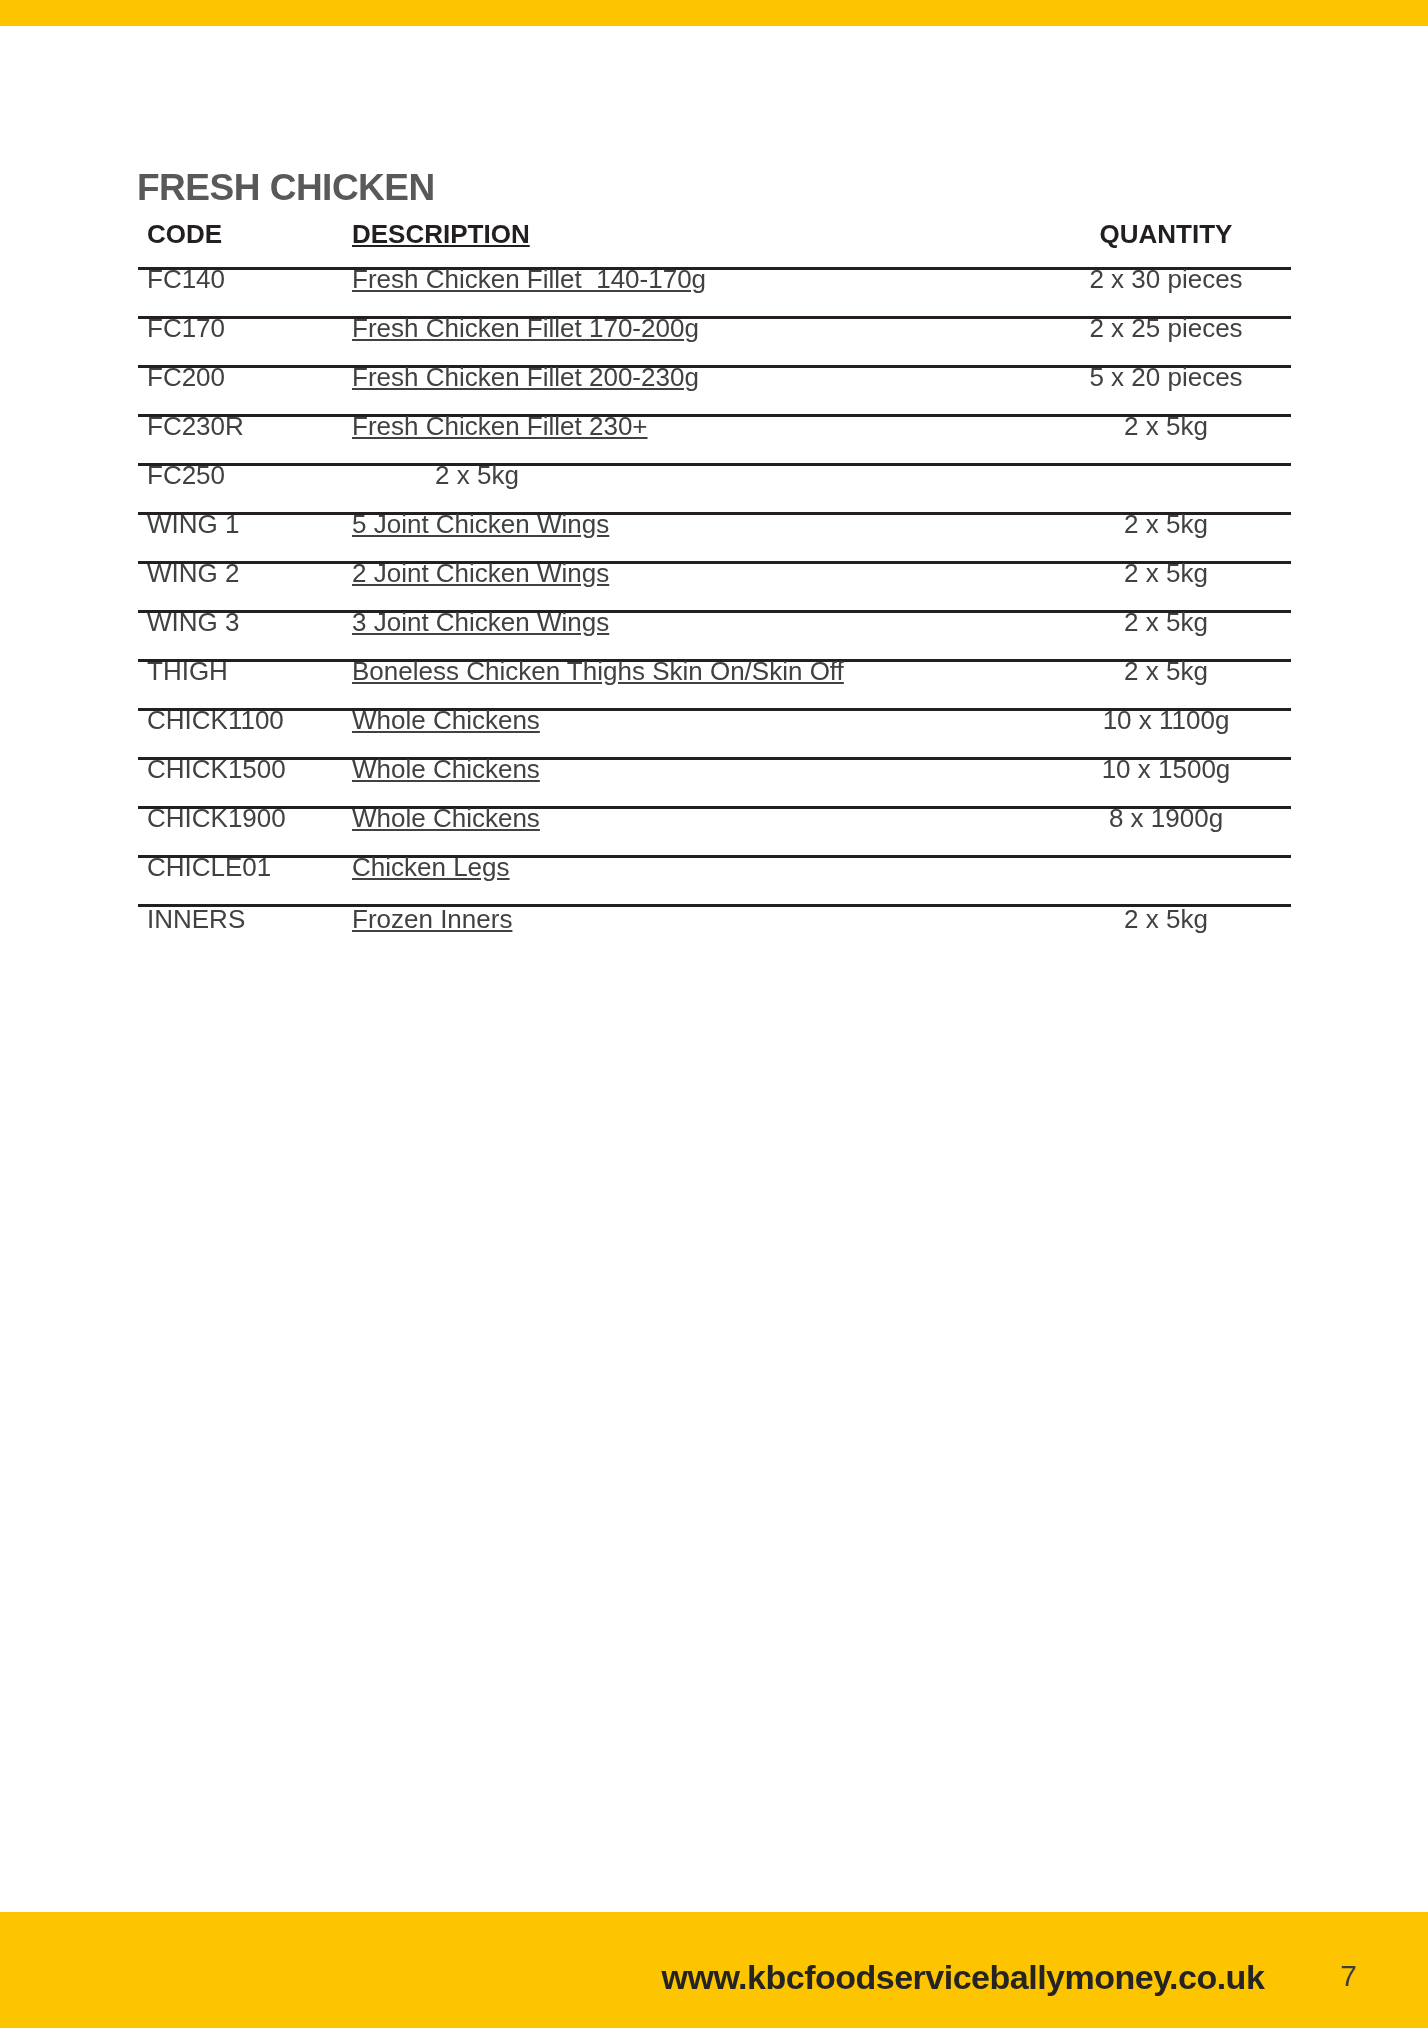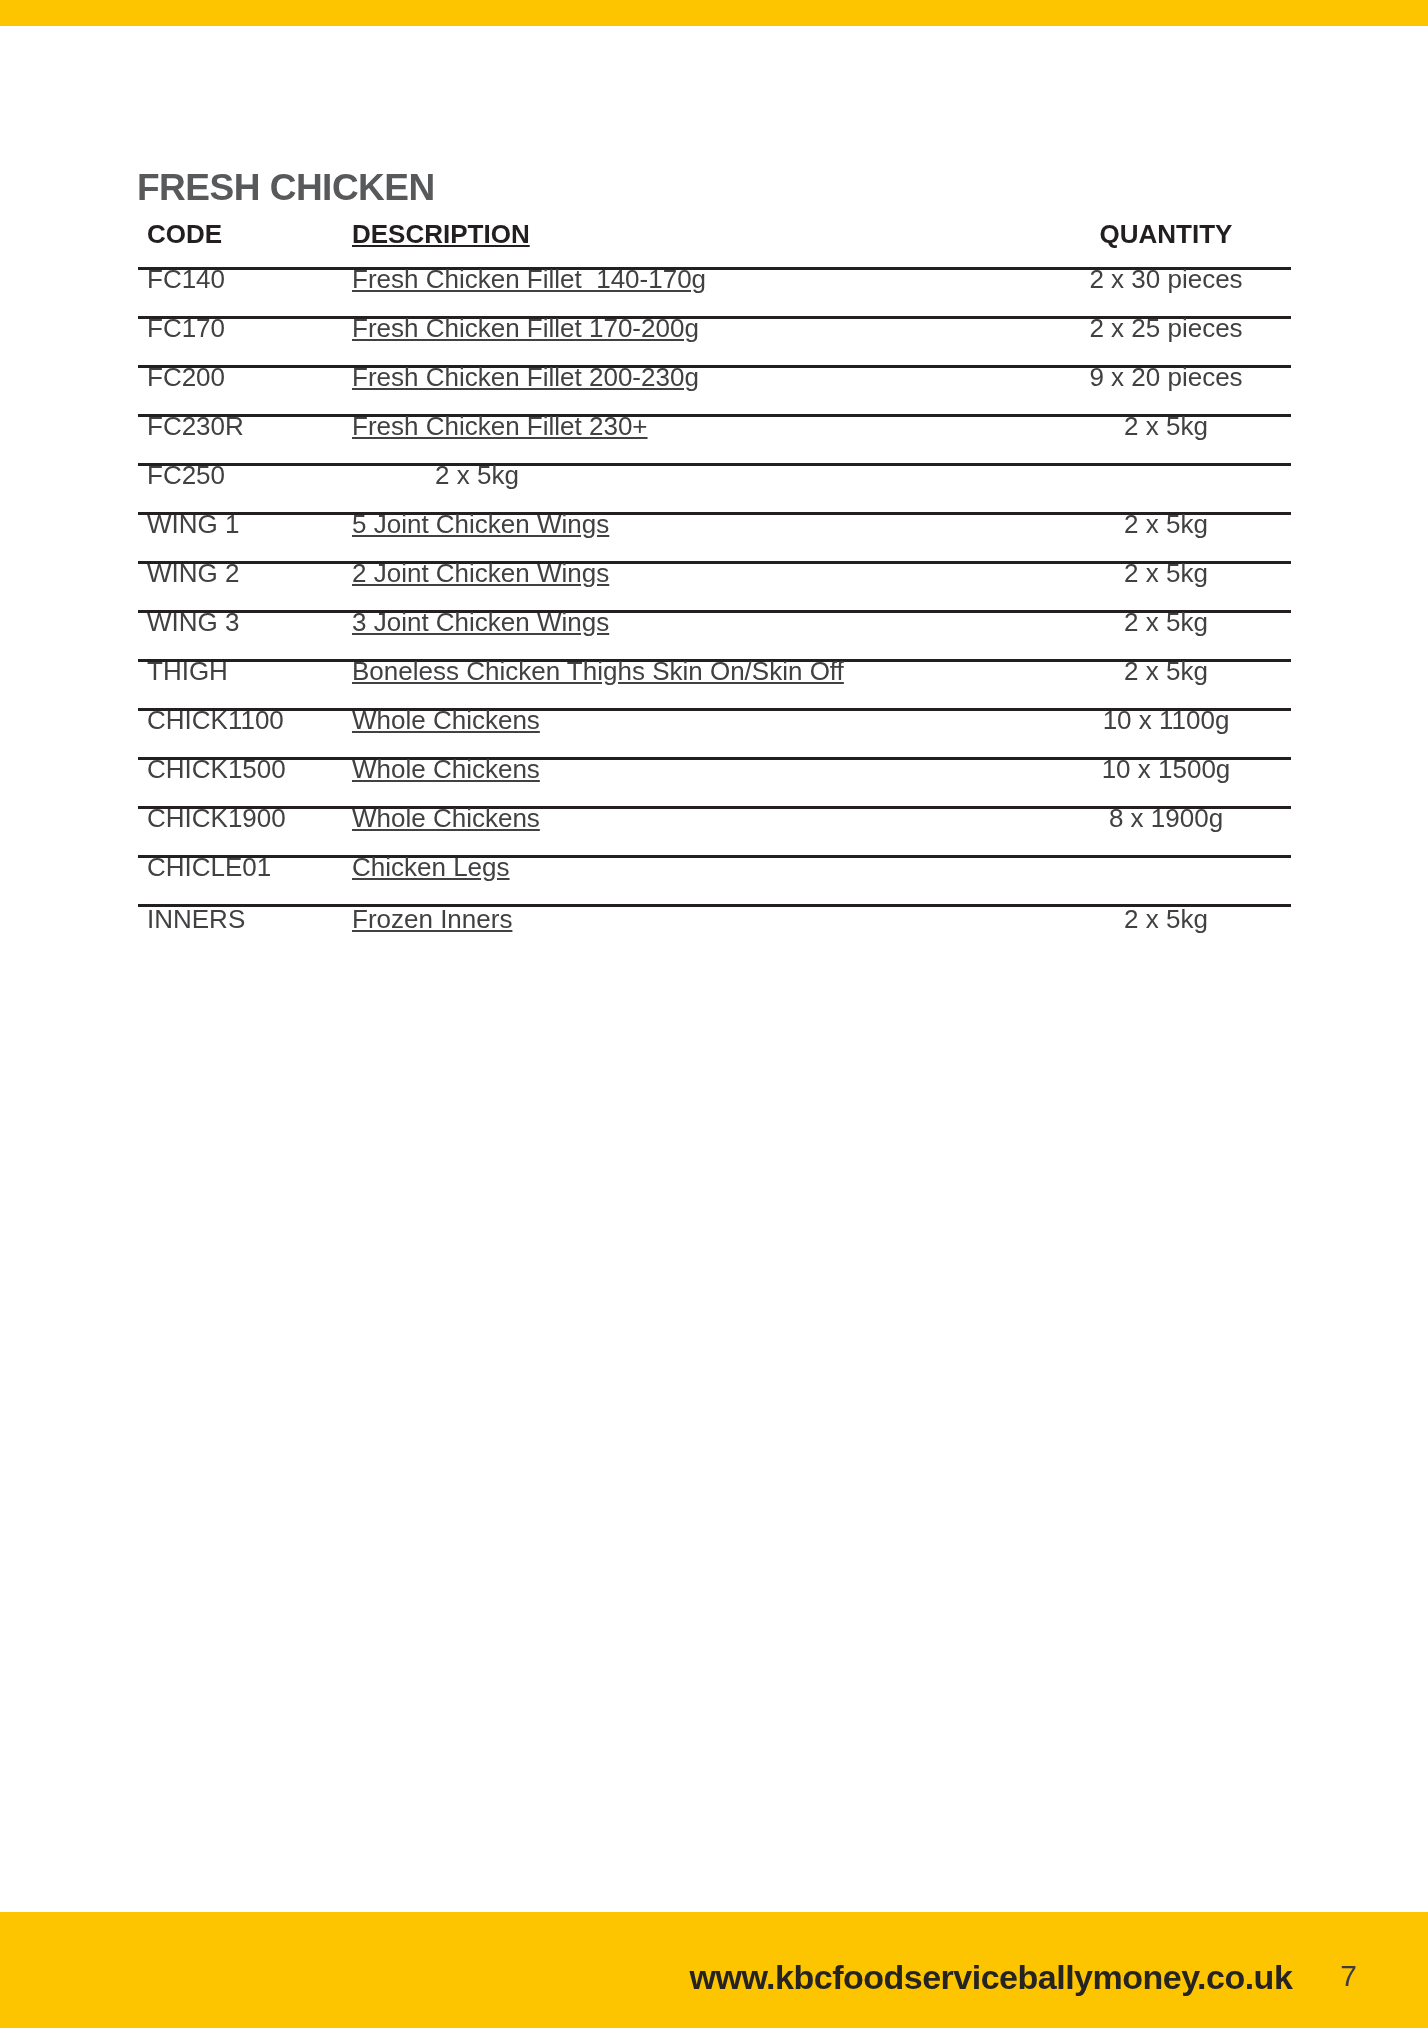--- a/index.html
+++ b/index.html
@@ -33,20 +33,21 @@
   .cell { font-size:26px; line-height:1; color:var(--txt); }
   .cell.code { width:214px; padding-left:9px; }
   .cell.desc { flex:1; white-space:pre;text-decoration:underline; }
   .cell.qty  { width:250px; text-align:center; }
   .trow.head .cell { font-weight:bold; color:var(--ink); }
   .footer {
     position:absolute; left:0; top:1912px; width:1428px; height:116px;
     background:var(--yellow);
     display:flex; align-items:flex-start; justify-content:flex-end;
     padding:48px 71px 0 0;
+    gap:28px;
   }
   .footer .url {
     font-size:34px; font-weight:bold; color:#262422;
     line-height:1; letter-spacing:-0.5px; cursor:pointer;
   }
   .footer .pagenum {
     font-size:30px; color:#3E3E40; line-height:1;
     margin-left:48px; margin-top:1px;
   }
 </style>
@@ -72,21 +73,21 @@
           <div class="cell qty">2 x 30 pieces</div>
         </div>
         <div class="trow">
           <div class="cell code">FC170</div>
           <div class="cell desc">Fresh Chicken Fillet 170-200g</div>
           <div class="cell qty">2 x 25 pieces</div>
         </div>
         <div class="trow">
           <div class="cell code">FC200</div>
           <div class="cell desc">Fresh Chicken Fillet 200-230g</div>
-          <div class="cell qty">9 x 20 pieces</div>
+          <div class="cell qty">5 x 20 pieces</div>
         </div>
         <div class="trow">
           <div class="cell code">FC230R</div>
           <div class="cell desc">Fresh Chicken Fillet 230+</div>
           <div class="cell qty">2 x 5kg</div>
         </div>
         <div class="trow">
           <div class="cell code">FC250</div>
           <div class="cell qty">2 x 5kg</div>
         </div>

